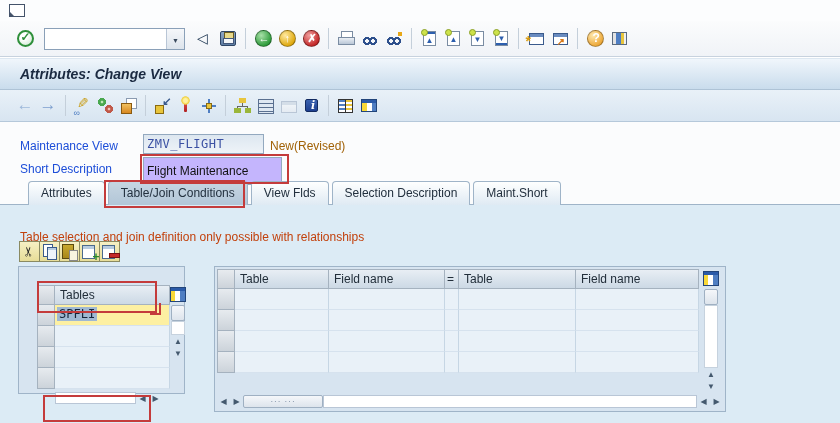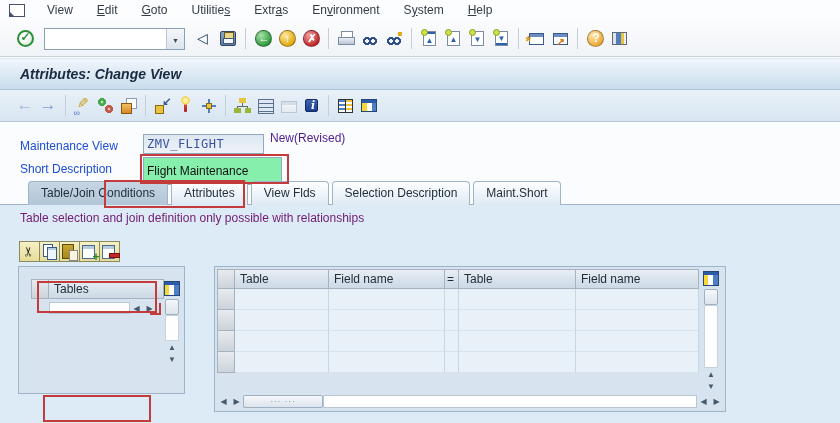--- a/index.html
+++ b/index.html
@@ -125,33 +125,33 @@
   .appbar .tbtn{width:23px;height:24px}
 
   
   .workarea{position:absolute;left:0;top:122px;width:840px;height:301px;background:#fbfcfd}
   .flabel{position:absolute;left:20px;color:#1d4ed8}
   #mv-label{top:17px}
   #sd-label{top:40px}
   .mv-field{position:absolute;left:143px;top:12px;width:121px;height:20px;box-sizing:border-box;
             background:linear-gradient(#dde7f0,#eef3f8);border:1px solid #93a9bf;
             font:12px "DejaVu Sans Mono",monospace;letter-spacing:.5px;color:#3b51a3;line-height:18px;padding-left:3px}
-  .mv-status{position:absolute;left:270px;top:9px;color:#4c1d95}
+  .mv-status{position:absolute;left:270px;top:17px;color:#a16207}
   .sd-input{position:absolute;left:143px;top:35px;width:139px;height:20px;box-sizing:border-box;
-            border:1px solid #93a9bf;font:12px "Liberation Sans",sans-serif;color:#111;padding:13px 3px;background:#86efac}
+            border:1px solid #93a9bf;font:12px "Liberation Sans",sans-serif;color:#111;padding:13px 3px;background:#c4b5fd}
 
   
   .tabstrip{position:absolute;left:28px;top:59px;height:24px;display:flex;gap:3px;z-index:3}
   .tab{padding:0 12px;height:23px;line-height:22px;color:#22303e;cursor:default;
        background:linear-gradient(#feffff,#dfeaf3);border:1px solid #9fb4c8;border-bottom:none;
        border-radius:4px 4px 0 0}
   .tab.active{background:linear-gradient(#c6d5e2,#b2c6d7)}
 
   .tabcontent{position:absolute;left:0;top:82px;width:840px;height:219px;background:#dcebf5;border-top:1px solid #9fb4c8}
-  .hint{position:absolute;left:20px;top:6px;color:#701a75}
+  .hint{position:absolute;left:20px;top:25px;color:#c2410c}
 
   
   #edit-toolbar{position:absolute;left:19px;top:36px;display:flex}
   .ebtn{width:21px;height:21px;box-sizing:border-box;margin-right:-1px;position:relative;
         background:linear-gradient(#f6f0c4,#e7dd98);border:1px solid #8a8a62;
         display:flex;align-items:center;justify-content:center}
   .gi-cut::before{content:"✂";position:absolute;left:2px;top:1px;font-size:13px;color:#222;transform:rotate(-90deg)}
   .gi-copy::before{content:"";position:absolute;left:2px;top:1px;width:8px;height:11px;background:#fff;border:1px solid #3a5a8c}
   .gi-copy::after{content:"";position:absolute;left:6px;top:4px;width:8px;height:11px;background:#eef4fb;border:1px solid #3a5a8c;
         box-shadow:inset 0 2px 0 #b8cce0}
@@ -168,21 +168,21 @@
         border:1px solid #a5b2bf;flex:none}
   .selcell{border-top:none}
   .sarr{width:13px;height:12px;display:flex;align-items:center;justify-content:center;flex:none}
   .sarr::before{font-size:8px;color:#44596e}
   .sarr.up::before{content:"▲"} .sarr.dn::before{content:"▼"} .sarr.lf::before{content:"◀"} .sarr.rt::before{content:"▶"}
   .sthumb{background:linear-gradient(#f5f7fa,#dde4ec);border:1px solid #9fb0c2;border-radius:2px;box-sizing:border-box}
   .cfgbtn{width:16px;height:15px;display:flex;align-items:center;justify-content:center;margin:2px 0 3px}
 
   
   .tables-panel{position:absolute;left:18px;top:61px;width:167px;height:128px;box-sizing:border-box;
-        background:#d7e4f0;border:1px solid #9fb4c8;padding:12px;display:flex}
+        background:#d7e4f0;border:1px solid #9fb4c8;padding:18px;display:flex}
   .tp-left{width:133px;flex:none}
   .tp-hdr{display:flex;height:20px}
   .colhead{flex:1;box-sizing:border-box;background:linear-gradient(#e8eef4,#ccd9e5);
         border:1px solid #a5b2bf;border-left:none;padding:2px 0 0 5px;color:#222e3a}
   .trow{display:flex;height:21px}
   .tcell{flex:1;background:#e9f1f8;border-right:1px solid #c6d6e4;border-bottom:1px solid #d6e2ee;box-sizing:border-box}
   .tcell.hl{background:#fdf0a2}
   .selval{display:inline-block;margin:2px 0 0 2px;padding:0 2px;background:#9fb8d2;color:#15253a;
         font:12px "DejaVu Sans Mono",monospace}
   .tp-hscroll{display:flex;align-items:center;height:16px;margin-top:1px}
@@ -224,30 +224,20 @@
   #anno-spfli{left:37px;top:281px;width:116px;height:28px}
   #anno-corner{left:150px;top:303px;width:9px;height:10px;border:none;
         border-right:2px solid #c43b3b;border-bottom:2px solid #c43b3b}
   #anno-rel{left:43px;top:395px;width:104px;height:23px}
 </style>
 </head>
 <body>
 
 <div class="menubar">
   <span class="sysicon"></span>
-  <nav id="menu-items">
-      <span class="menu-item">View</span>
-      <span class="menu-item"><u>E</u>dit</span>
-      <span class="menu-item"><u>G</u>oto</span>
-      <span class="menu-item">Utilitie<u>s</u></span>
-      <span class="menu-item">Extr<u>a</u>s</span>
-      <span class="menu-item">En<u>v</u>ironment</span>
-      <span class="menu-item">S<u>y</u>stem</span>
-      <span class="menu-item"><u>H</u>elp</span>
-    </nav>
 </div>
 
 <div class="stdbar" id="std-toolbar-items">
     <span class="tbtn">
       <span class="ic i-enter"></span>
     </span>
     <span class="cmdwrap">
       <input class="cmdinput" style="">
       <span class="cmdbtn">
         <span class="arr"></span>
@@ -363,22 +353,22 @@
 
 <div class="workarea">
   <span class="flabel" id="mv-label">Maintenance View</span>
   <div class="mv-field">ZMV_FLIGHT</div>
   <span class="mv-status">New(Revised)</span>
 
   <span class="flabel" id="sd-label">Short Description</span>
   <input class="sd-input" value="Flight Maintenance" style="">
 
   <div class="tabstrip" id="tabstrip">
+      <span class="tab">Attributes</span>
       <span class="tab active">Table/Join Conditions</span>
-      <span class="tab">Attributes</span>
       <span class="tab">View Flds</span>
       <span class="tab">Selection Description</span>
       <span class="tab">Maint.Short</span>
     </div>
 
   <div class="tabcontent">
     <span class="hint">Table selection and join definition only possible with relationships</span>
 
     <div id="edit-toolbar">
         <span class="ebtn">
@@ -397,20 +387,38 @@
           <span class="ic gi-delete-row"></span>
         </span>
       </div>
 
     <div class="tables-panel">
       <div class="tp-left">
         <div class="tp-hdr">
           <span class="selhead"></span>
           <span class="colhead">Tables</span>
         </div>
+        <div id="tables-rows">
+            <div class="trow">
+              <span class="selcell"></span>
+              <span class="tcell hl"><span class="selval">SPFLI</span></span>
+            </div>
+            <div class="trow">
+              <span class="selcell"></span>
+              <span class="tcell"></span>
+            </div>
+            <div class="trow">
+              <span class="selcell"></span>
+              <span class="tcell"></span>
+            </div>
+            <div class="trow">
+              <span class="selcell"></span>
+              <span class="tcell"></span>
+            </div>
+          </div>
         <div class="tp-hscroll">
           <span class="htrack"></span>
           <span class="sarr lf"></span>
           <span class="sarr rt"></span>
         </div>
       </div>
       <div class="vstrip">
         <span class="cfgbtn">
           <span class="i-colconfig"></span>
         </span>

